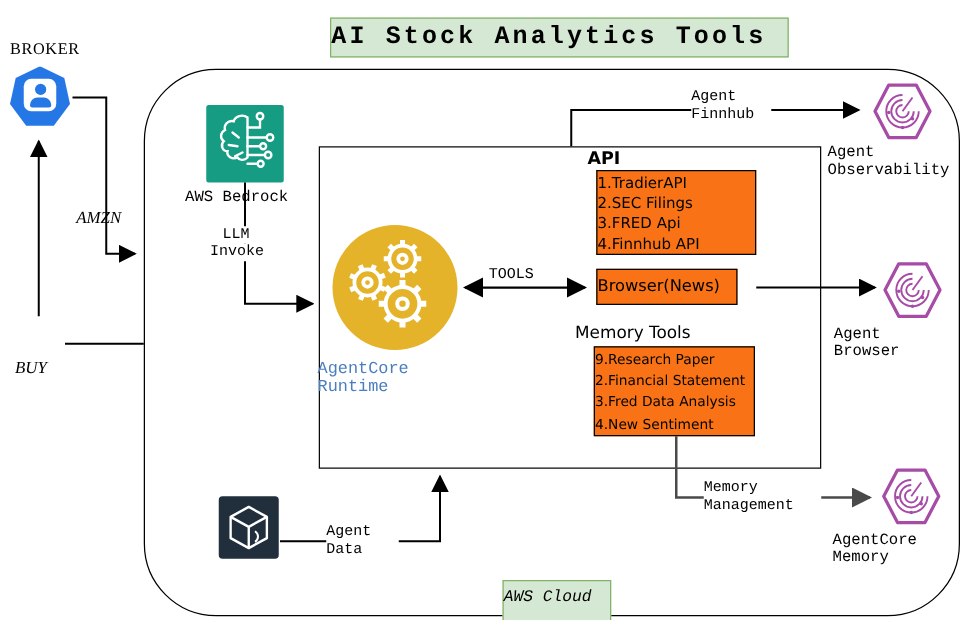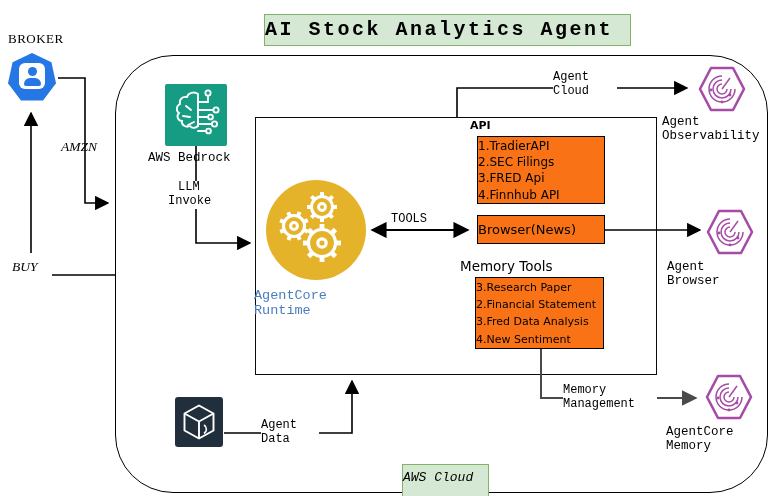--- a/index.html
+++ b/index.html
@@ -13,40 +13,40 @@
   .greenbox{background:#d5e8d4;border:1.6px solid #82b366;box-sizing:border-box;}
   .title-box{left:264px;top:14px;width:367px;height:32px;font-size:20px;font-weight:bold;
              letter-spacing:2.5px;line-height:29px;}
   .cloud{left:115px;top:55px;width:653px;height:438px;border:1.6px solid #000;
          border-radius:58px;box-sizing:border-box;}
   .cloud-label{left:402px;top:464px;width:87px;height:40px;font-size:13px;font-style:italic;
                line-height:25px;}
   .big-rect{left:255px;top:117px;width:402px;height:258px;border:1.6px solid #0a0a0a;
             box-sizing:border-box;background:#fff;}
   .edge-label{background:#fff;font-size:12px;line-height:13.5px;z-index:7;}
-  .nolabel-bg{z-index:7;}
+  .nolabel-bg{z-index:7;margin-top:27px;}
   
   .broker-label{left:8px;top:31px;width:52px;font-size:13px;letter-spacing:.5px;}
   .heptagon{left:8px;top:53px;width:48px;height:48px;background:#2577e6;
             clip-path:polygon(50% 0,90.5% 19.5%,100% 63%,73% 99%,27% 99%,0 63%,9.5% 19.5%);}
   .person-card{position:absolute;left:11px;top:10px;width:26px;height:26px;background:#fff;border-radius:6px;}
   .person-head{position:absolute;left:8.5px;top:4px;width:9px;height:9px;border-radius:50%;background:#2577e6;}
   .person-body{position:absolute;left:4.5px;top:14.5px;width:17px;height:8.5px;
                border-radius:9px 9px 3px 3px;background:#2577e6;}
   
   .bedrock{left:165px;top:84px;width:62px;height:62px;background:#169c83;border-radius:2px;}
   .bedrock-label{left:148px;top:151px;width:96px;font-size:12.5px;}
   
   .runtime{left:266px;top:180px;width:100px;height:100px;border-radius:50%;background:#e5b32a;}
   .runtime-label{left:254px;top:288px;width:124px;font-size:13.5px;line-height:15px;color:#4a7ebf;}
   
-  .api-title{left:470px;top:119px;width:140px;font-size:11px;font-weight:bold;z-index:5;}
+  .api-title{left:470px;top:119px;width:140px;font-size:14px;font-weight:bold;z-index:5;}
   .list-box{border:1.5px solid #000;box-sizing:border-box;background:#f97316;z-index:5;}
   .api-box{left:477px;top:136px;width:128px;height:68px;font-size:12px;line-height:16.2px;padding-top:1px;}
-  .browser-box{left:477px;top:215px;width:128px;height:29px;font-size:13px;line-height:27px;}
+  .browser-box{left:477px;top:215px;width:113px;height:29px;font-size:13px;line-height:27px;}
   .mem-title{left:460px;top:258px;width:160px;font-size:13.5px;font-weight:normal;z-index:5;}
   .mem-box{left:475px;top:277px;width:129px;height:72px;font-size:11px;line-height:17.2px;padding-top:1px;}
   
   .hexnode{width:50px;height:50px;z-index:6;}
   .hex-label{font-size:12.5px;line-height:13.5px;z-index:6;}
   
   .ecr{left:175px;top:397px;width:48px;height:50px;background:#212f3d;border-radius:3px;}
   .ecr-label{left:165px;top:450px;width:68px;font-size:12px;line-height:13px;font-weight:bold;color:#14202e;}
   .wires{position:absolute;left:0;top:0;width:776px;height:496px;z-index:4;pointer-events:none;}
   .it{font-style:italic;}
@@ -74,21 +74,21 @@
     <path d="M31,253 V113" fill="none" stroke="#000" stroke-width="1.6" marker-end="url(#m-black)"></path>
     <path d="M196,146 V243 H250" fill="none" stroke="#000" stroke-width="1.6" marker-end="url(#m-black)"></path>
     <path d="M420,230 H372" fill="none" stroke="#000" stroke-width="1.8" marker-end="url(#m-black)"></path>
     <path d="M420,230 H468" fill="none" stroke="#000" stroke-width="1.8" marker-end="url(#m-black)"></path>
     <path d="M605,230 H700" fill="none" stroke="#000" stroke-width="1.6" marker-end="url(#m-black)"></path>
     <path d="M457,117 V88 H687" fill="none" stroke="#000" stroke-width="1.6" marker-end="url(#m-black)"></path>
     <path d="M541,349 V398 H696" fill="none" stroke="#4a4a4a" stroke-width="2" marker-end="url(#m-gray)"></path>
     <path d="M224,433 H352 V381" fill="none" stroke="#000" stroke-width="1.6" marker-end="url(#m-black)"></path>
   </svg>
 
-  <div class="abs greenbox title-box center mono">AI Stock Analytics Agent</div>
+  <div class="abs greenbox title-box center mono">AI Stock Analytics Tools</div>
 
   <div class="abs broker-label center serif">BROKER</div>
   <div class="abs heptagon">
     <div class="person-card">
       <div class="person-head"></div>
       <div class="person-body"></div>
     </div>
   </div>
 
   <div class="abs bedrock">
@@ -174,29 +174,29 @@
     <div>1.TradierAPI</div>
     <div>2.SEC Filings</div>
     <div>3.FRED Api</div>
     <div>4.Finnhub API</div>
   </div>
 
   <div class="abs list-box browser-box center sans">Browser(News)</div>
 
   <div class="abs mem-title center sans">Memory Tools</div>
   <div class="abs list-box mem-box center sans">
-    <div>3.Research Paper</div>
+    <div>9.Research Paper</div>
     <div>2.Financial Statement</div>
     <div>3.Fred Data Analysis</div>
     <div>4.New Sentiment</div>
   </div>
 
   <div class="abs edge-label center mono" style="left:553px;top:71px;width:64px;">
     <div>Agent</div>
-    <div>Cloud</div>
+    <div>Finnhub</div>
   </div>
 
   <div class="abs edge-label center mono" style="left:563px;top:384px;width:94px;">
     <div>Memory</div>
     <div>Management</div>
   </div>
 
   <div class="abs edge-label center mono" style="left:261px;top:419px;width:58px;">
     <div>Agent</div>
     <div>Data</div>

